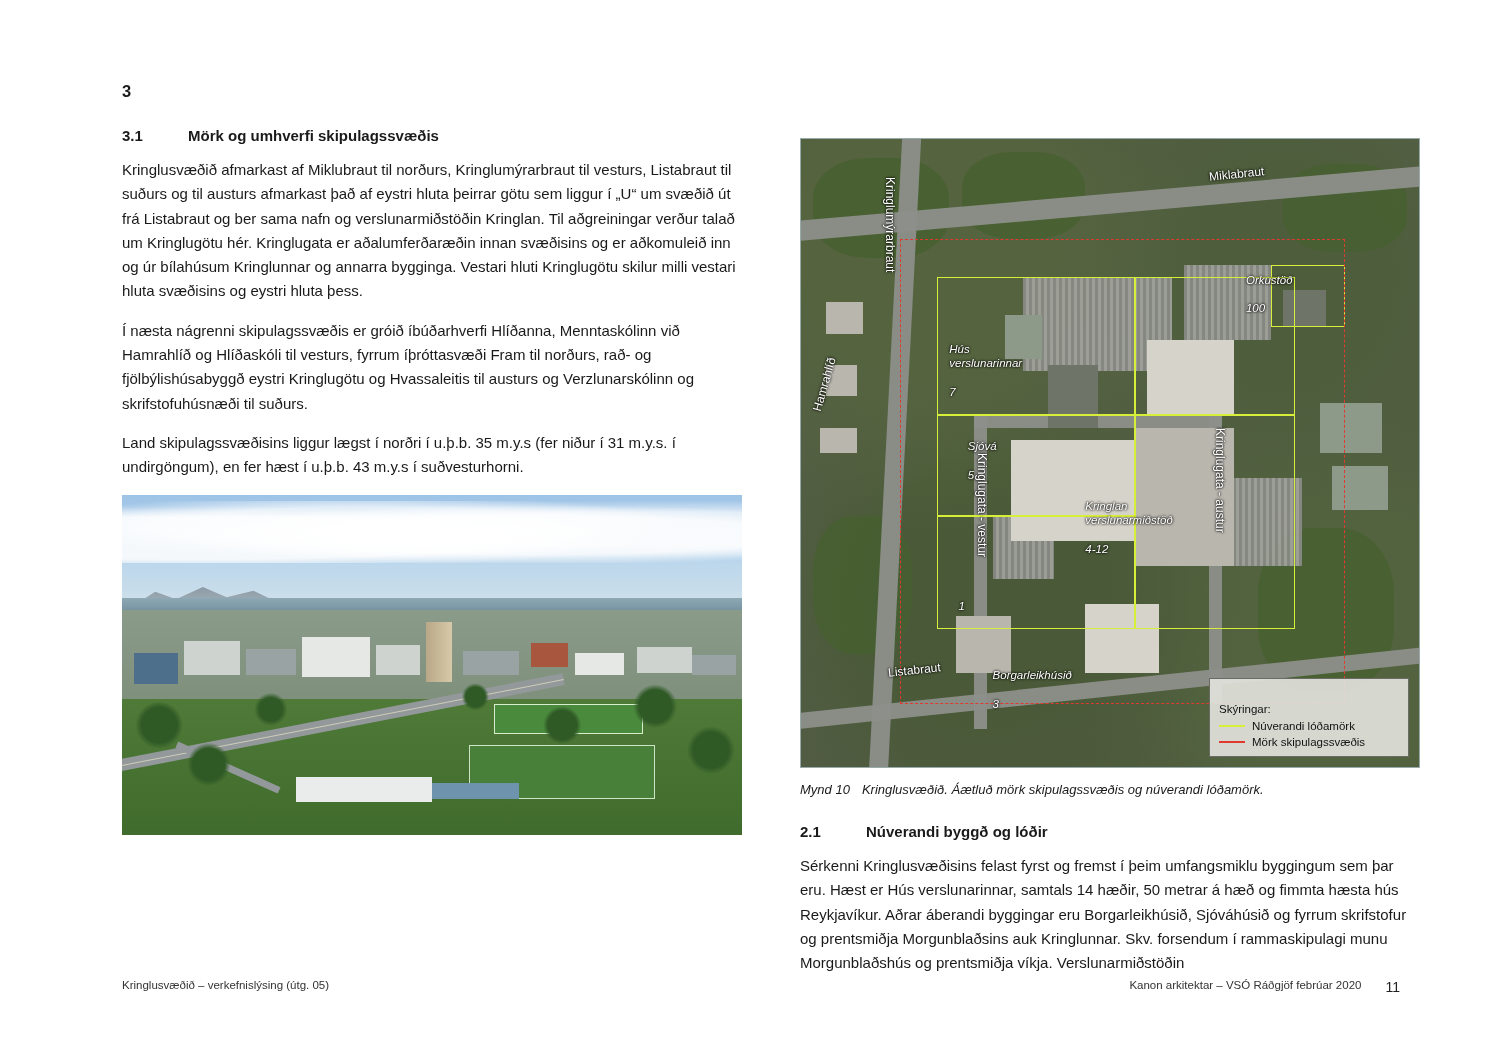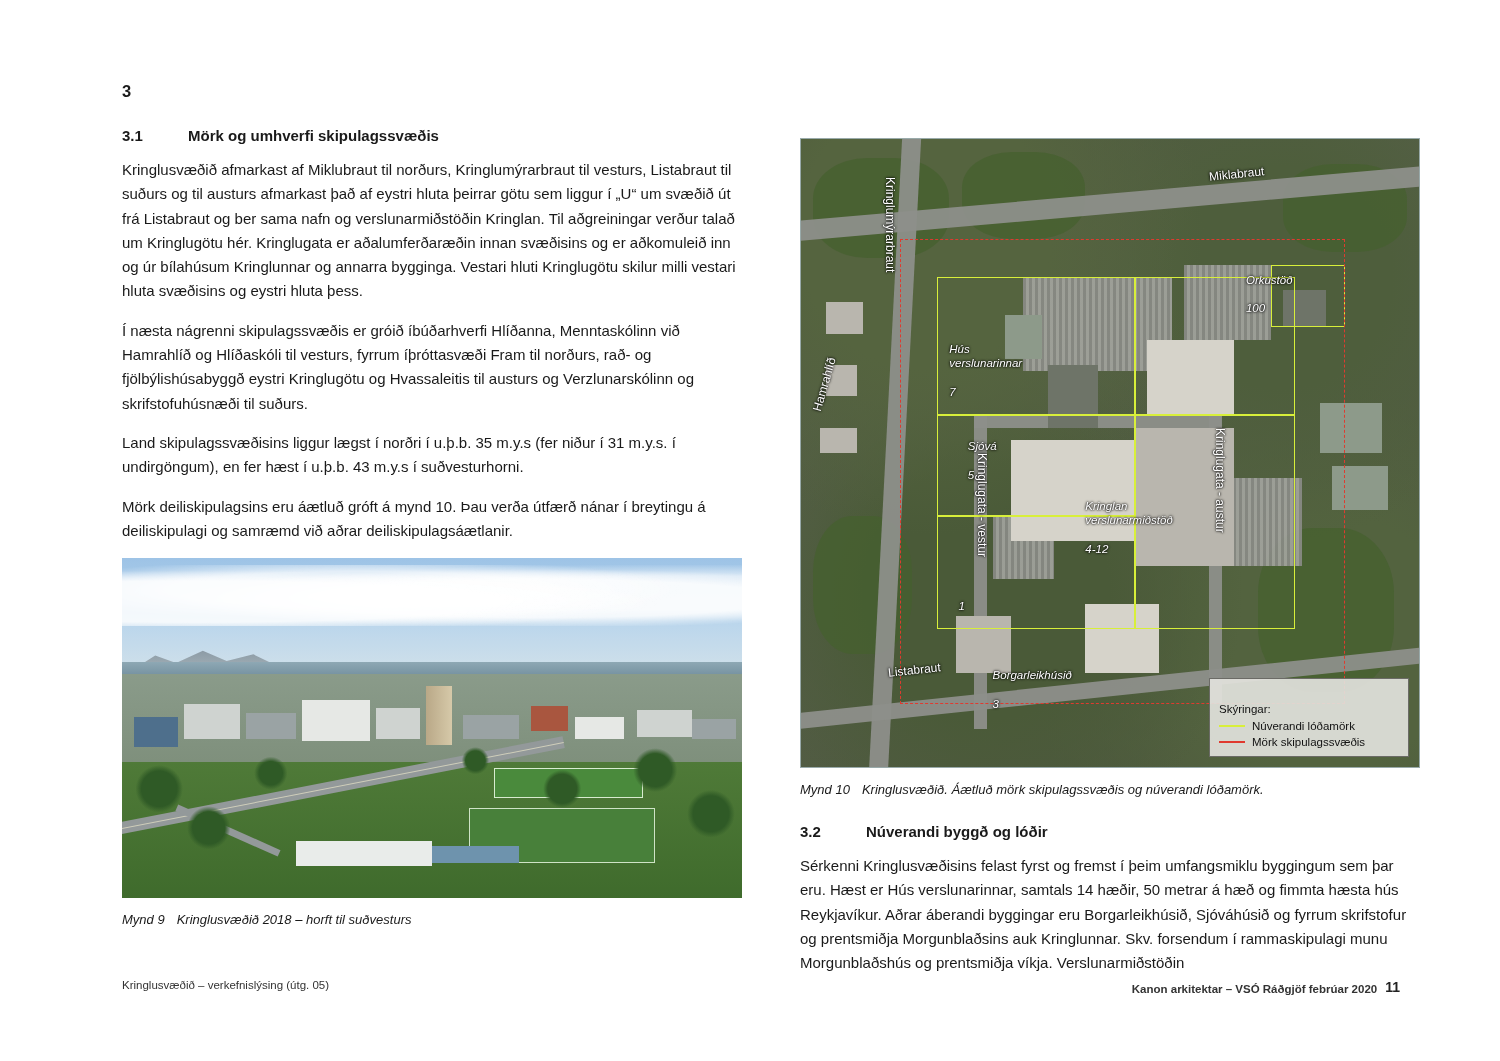--- a/index.html
+++ b/index.html
@@ -203,21 +203,21 @@
   .legend .s2 { border-top-color:#e03a2f; }
 
   
   .footer {
     position:absolute;
     left:122px; right:100px; bottom:66px;
     display:flex; justify-content:space-between;
     font-size:11.5px; color:#333;
     border-top:0;
   }
-  .footer .right { display:flex; gap:8px; align-items:flex-end;font-weight:bold;}
+  .footer .right { display:flex; gap:24px; align-items:flex-start;}
   .pagenum { font-size:14px; color:#222; }
 </style>
 </head>
 <body>
 
 <div class="page">
 
   <div class="col-left">
 
     <div class="h1">
@@ -225,21 +225,20 @@
     </div>
 
     <div class="h2">
       <span class="num">3.1</span>
       <span>Mörk og umhverfi skipulagssvæðis</span>
     </div>
 
     <p class="body">Kringlusvæðið afmarkast af Miklubraut til norðurs, Kringlumýrarbraut til vesturs, Listabraut til suðurs og til austurs afmarkast það af eystri hluta þeirrar götu sem liggur í „U“ um svæðið út frá Listabraut og ber sama nafn og verslunarmiðstöðin Kringlan. Til aðgreiningar verður talað um Kringlugötu hér. Kringlugata er aðalumferðaræðin innan svæðisins og er aðkomuleið inn og úr bílahúsum Kringlunnar og annarra bygginga. Vestari hluti Kringlugötu skilur milli vestari hluta svæðisins og eystri hluta þess.</p>
     <p class="body">Í næsta nágrenni skipulagssvæðis er gróið íbúðarhverfi Hlíðanna, Menntaskólinn við Hamrahlíð og Hlíðaskóli til vesturs, fyrrum íþróttasvæði Fram til norðurs, rað- og fjölbýlishúsabyggð eystri Kringlugötu og Hvassaleitis til austurs og Verzlunarskólinn og skrifstofuhúsnæði til suðurs.</p>
     <p class="body">Land skipulagssvæðisins liggur lægst í norðri í u.þ.b. 35 m.y.s (fer niður í 31 m.y.s. í undirgöngum), en fer hæst í u.þ.b. 43 m.y.s í suðvesturhorni.</p>
-    <p class="body">Mörk deiliskipulagsins eru áætluð gróft á mynd 10. Þau verða útfærð nánar í breytingu á deiliskipulagi og samræmd við aðrar deiliskipulagsáætlanir.</p>
 
     <div class="photo-wrap">
       <div class="photo">
         <div class="sky"></div>
         <div class="clouds"></div>
         <div class="mountain"></div>
         <div class="sea"></div>
 
         <div class="city">
           <div class="blocks">
@@ -263,24 +262,20 @@
           <div class="road" style="left:-4%; top:14%; width:76%; height:9%; transform:rotate(-11deg);">
             <div class="lane"></div>
           </div>
           <div class="road" style="left:8%; top:48%; width:18%; height:5%; transform:rotate(24deg);"></div>
           <div class="blk w" style="position:absolute; left:28%; top:58%; width:22%; height:18%; background:#e9ecea;"></div>
           <div class="blk b" style="position:absolute; left:50%; top:62%; width:14%; height:12%; background:#6e93ad;"></div>
         </div>
         <div class="trees"></div>
       </div>
 
-      <div class="caption">
-        <span class="lbl">Mynd 9</span>
-        <span>Kringlusvæðið 2018 – horft til suðvesturs</span>
-      </div>
     </div>
   </div>
 
   <div class="col-right">
 
     <div class="map">
       <div class="map-bg"></div>
 
       <div class="greenpatch" style="left:2%;  top:3%;  width:22%; height:16%;"></div>
       <div class="greenpatch" style="left:26%; top:2%;  width:20%; height:14%;"></div>
@@ -370,21 +365,21 @@
         </div>
       </div>
     </div>
 
     <div class="caption">
       <span class="lbl">Mynd 10</span>
       <span>Kringlusvæðið. Áætluð mörk skipulagssvæðis og núverandi lóðamörk.</span>
     </div>
 
     <div class="h2" style="margin-top:26px;">
-      <span class="num">3.2</span>
+      <span class="num">2.1</span>
       <span>Núverandi byggð og lóðir</span>
     </div>
     <p class="body">Sérkenni Kringlusvæðisins felast fyrst og fremst í þeim umfangsmiklu byggingum sem þar eru. Hæst er Hús verslunarinnar, samtals 14 hæðir, 50 metrar á hæð og fimmta hæsta hús Reykjavíkur. Aðrar áberandi byggingar eru Borgarleikhúsið, Sjóváhúsið og fyrrum skrifstofur og prentsmiðja Morgunblaðsins auk Kringlunnar. Skv. forsendum í rammaskipulagi munu Morgunblaðshús og prentsmiðja víkja. Verslunarmiðstöðin</p>
   </div>
 
   <div class="footer">
     <span>Kringlusvæðið – verkefnislýsing (útg. 05)</span>
     <span class="right">
       <span>Kanon arkitektar – VSÓ Ráðgjöf febrúar 2020</span>
       <span class="pagenum">11</span>

